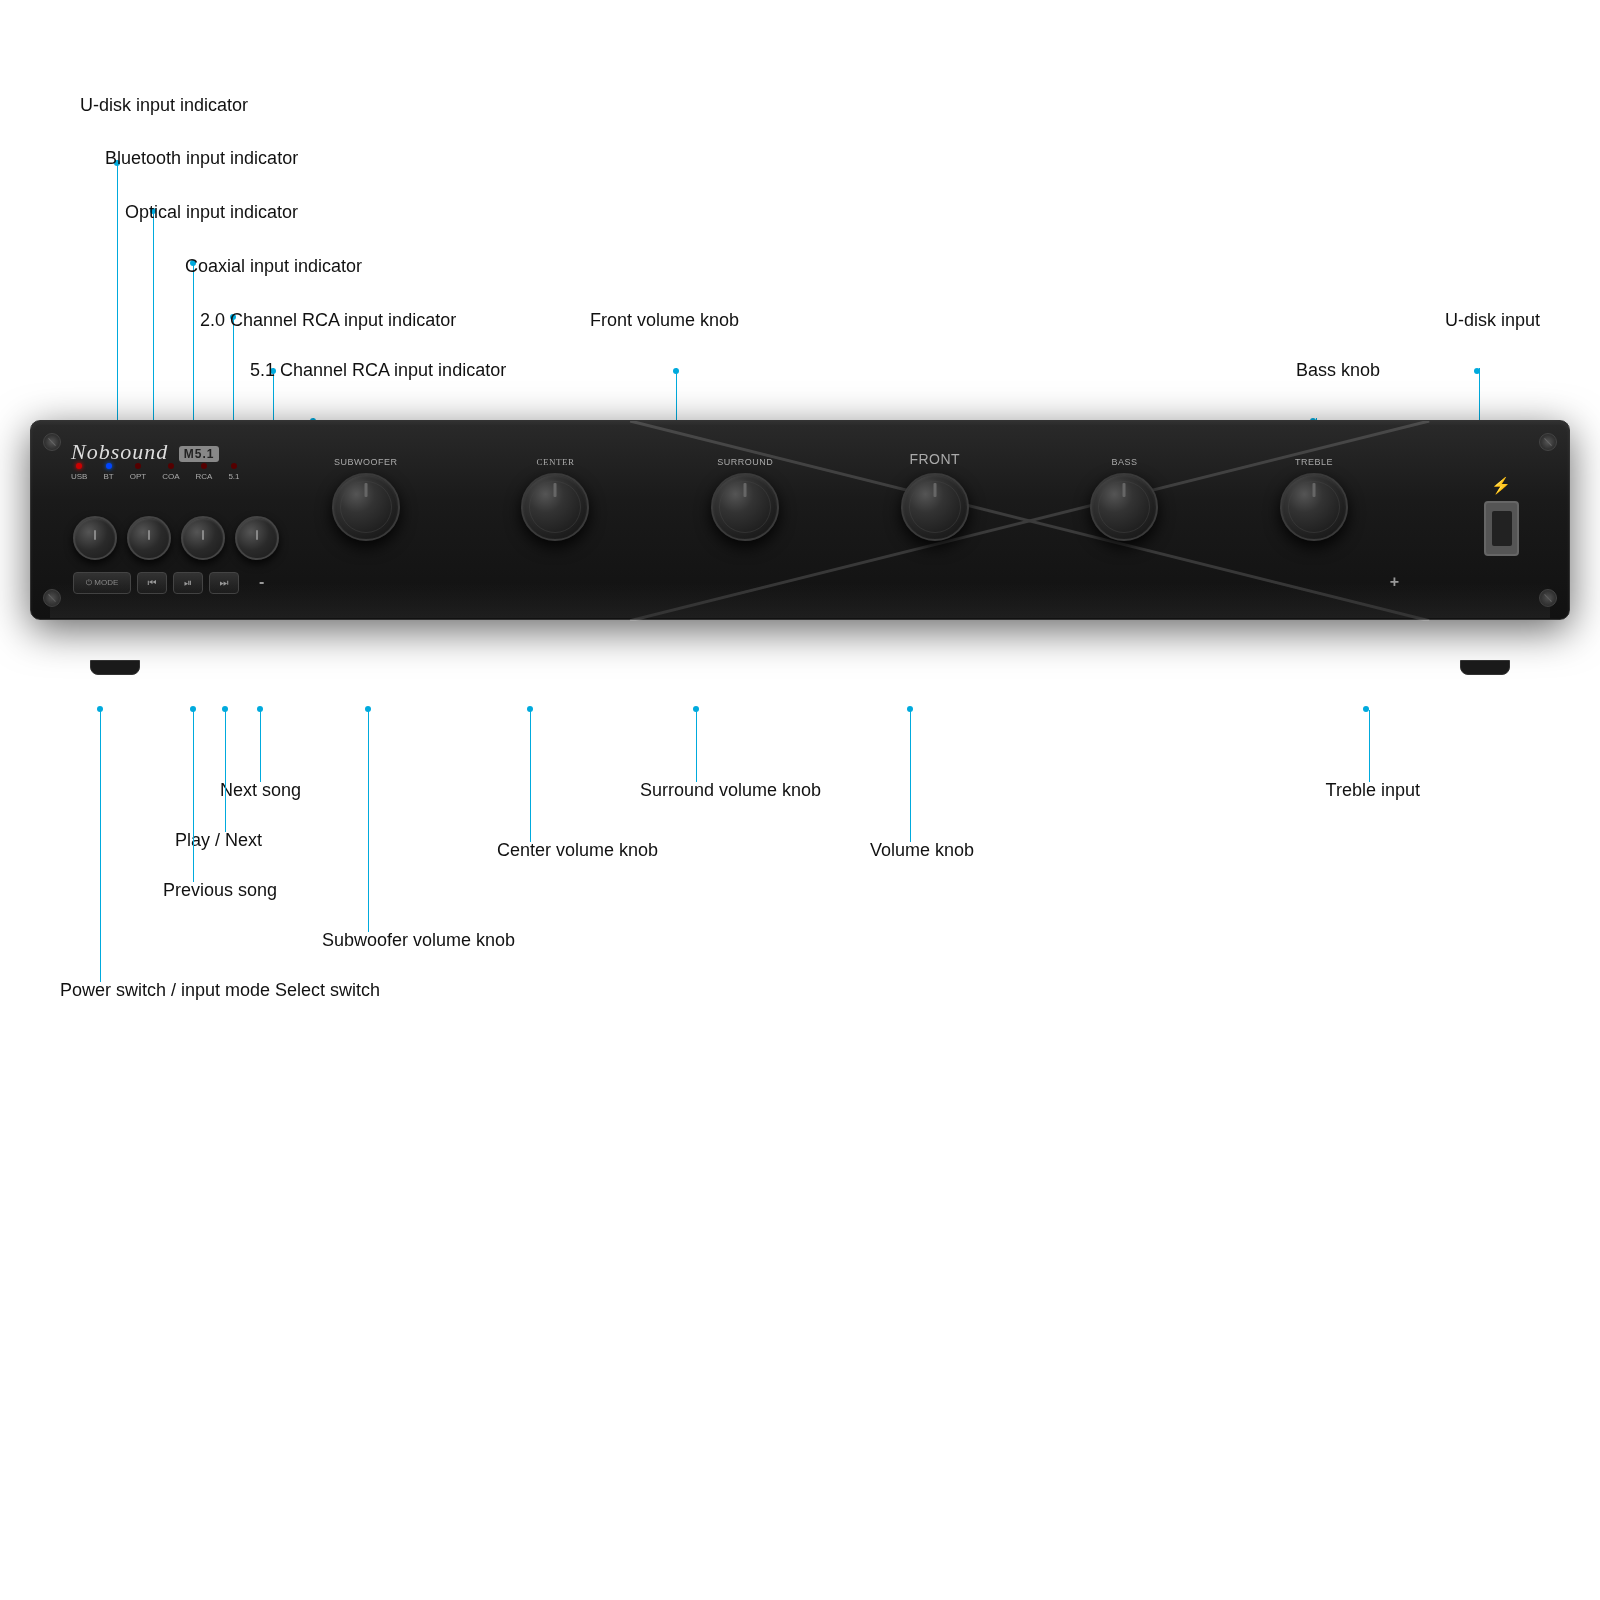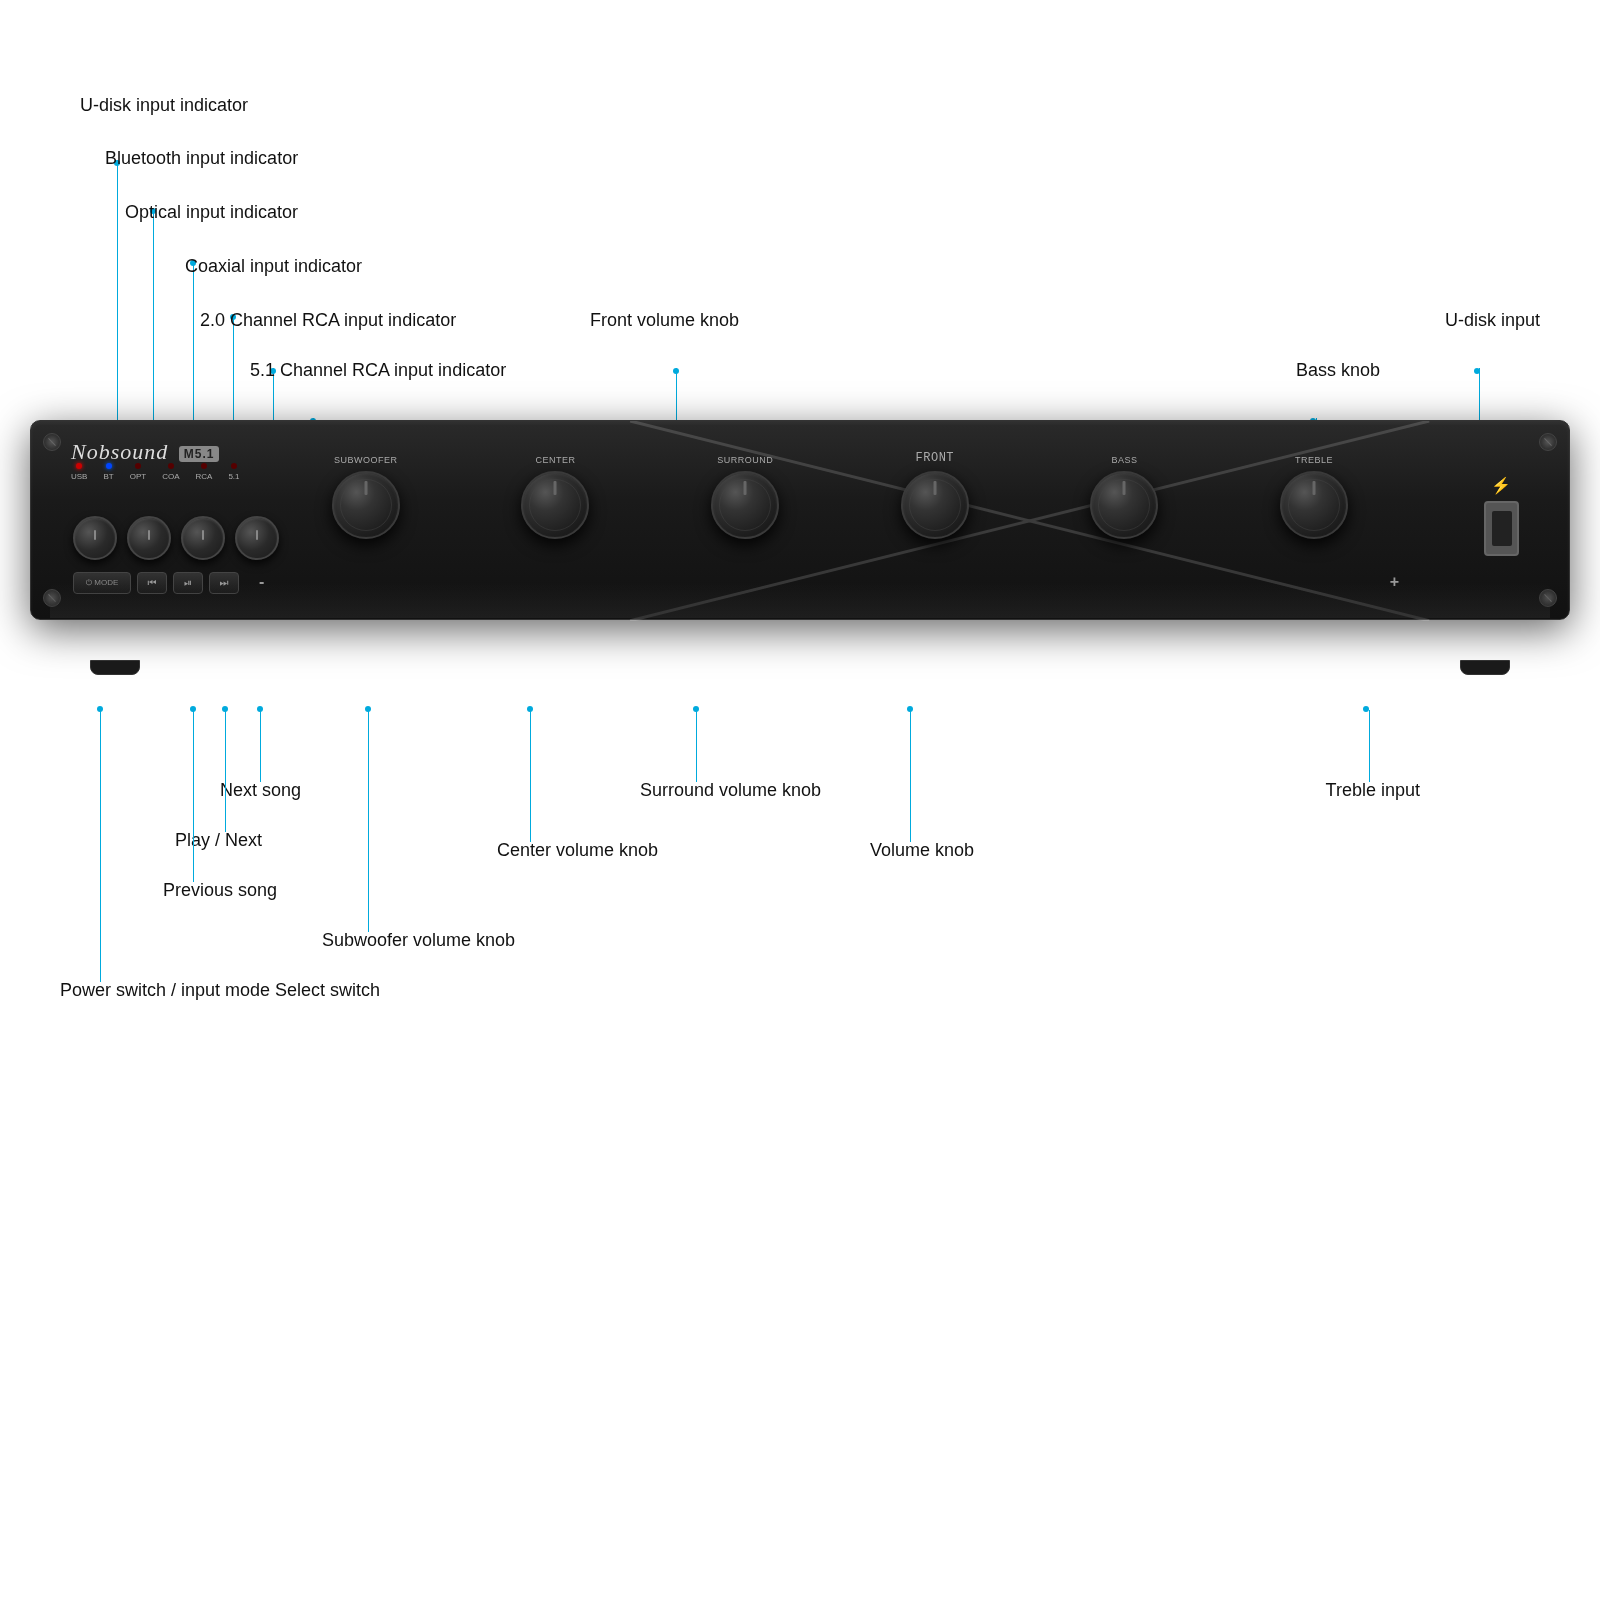--- a/index.html
+++ b/index.html
@@ -328,32 +328,32 @@
 
     <div style="position:absolute; bottom:28px; left:228px; color:#999; font-size:16px; font-weight:bold;">-</div>
 
     <div style="position:absolute; top:30px; left:240px; right:160px; display:flex; align-items:flex-end; justify-content:space-around; padding-bottom: 20px;">
 
       <div style="display:flex; flex-direction:column; align-items:center; gap:6px;">
         <span style="color:#aaa; font-size:9px; text-transform:uppercase; letter-spacing:0.5px;">SUBWOOFER</span>
         <div class="medium-knob"></div>
       </div>
 
-      <div style="display:flex; flex-direction:column; align-items:center; gap:6px;">
+      <div style="display:flex; flex-direction:column; align-items:center; gap:6px;font-family:Liberation Serif, serif;">
         <span style="color:#aaa; font-size:9px; text-transform:uppercase; letter-spacing:0.5px;">CENTER</span>
         <div class="medium-knob"></div>
       </div>
 
       <div style="display:flex; flex-direction:column; align-items:center; gap:6px;">
         <span style="color:#aaa; font-size:9px; text-transform:uppercase; letter-spacing:0.5px;">SURROUND</span>
         <div class="medium-knob"></div>
       </div>
 
       <div style="display:flex; flex-direction:column; align-items:center; gap:6px;">
-        <span style="color:#aaa; font-size:12px; text-transform:uppercase; letter-spacing:0.5px;font-family:Liberation Mono, monospace;">FRONT</span>
+        <span style="color:#aaa; font-size:14px; text-transform:uppercase; letter-spacing:0.5px;">FRONT</span>
         <div class="medium-knob"></div>
       </div>
 
 
       <div style="display:flex; flex-direction:column; align-items:center; gap:6px;">
         <span style="color:#aaa; font-size:9px; text-transform:uppercase; letter-spacing:0.5px;">BASS</span>
         <div class="medium-knob"></div>
       </div>
 
       <div style="display:flex; flex-direction:column; align-items:center; gap:6px;">

